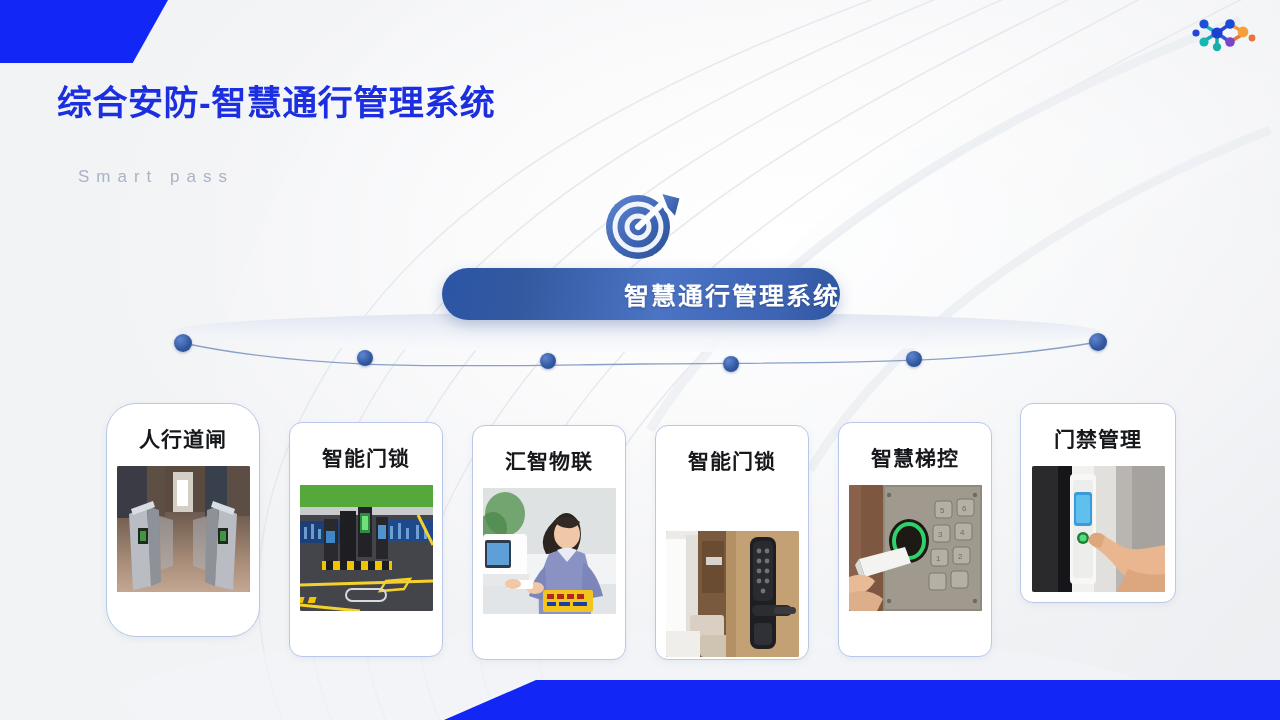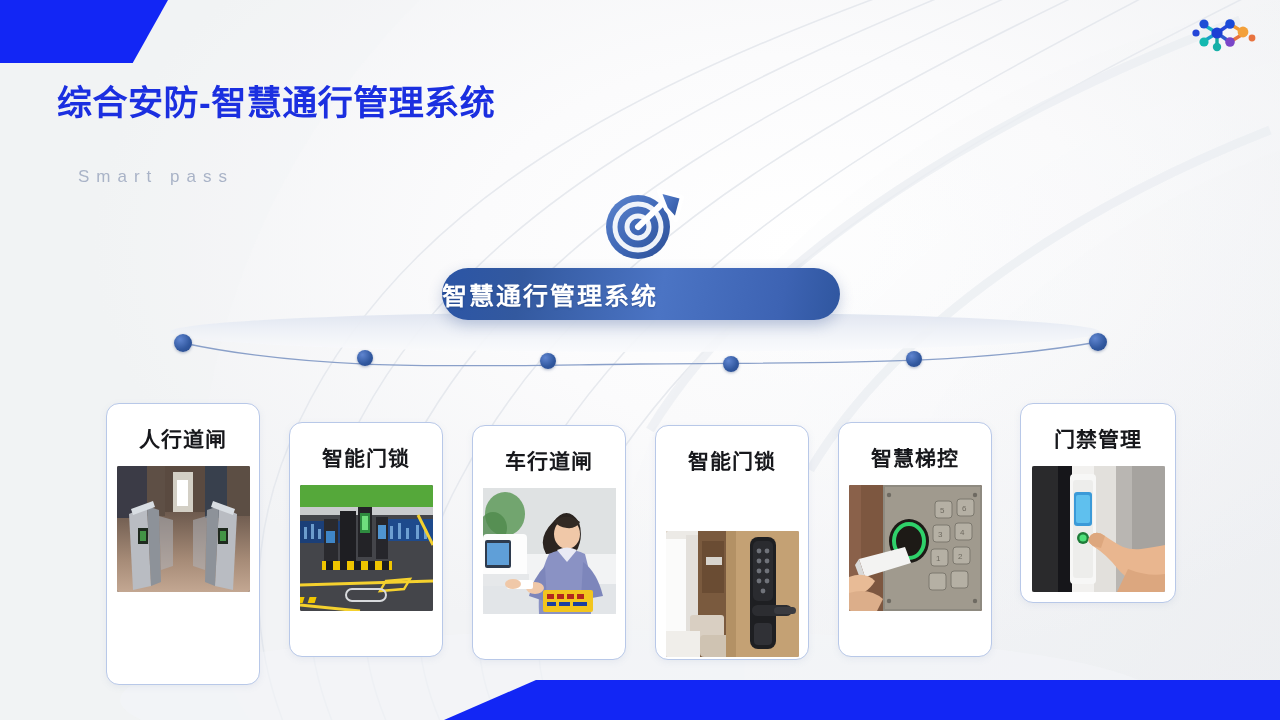--- a/index.html
+++ b/index.html
@@ -60,21 +60,21 @@
     background:linear-gradient(180deg,#dfe5f0 0%,#eef1f7 45%,#fafbfd 100%);
     filter:blur(.4px);opacity:.95;
   }
 
   
   #system-banner{
     position:absolute;left:442px;top:268px;width:398px;height:52px;
     border-radius:26px;
     background:linear-gradient(100deg,#2b55a6 0%,#33599f 20%,#4b74c4 55%,#3d63b3 85%,#2f569f 100%);
     box-shadow:0 5px 14px rgba(40,70,140,.25);
-    display:flex;align-items:center;justify-content:flex-start;
+    display:flex;align-items:center;justify-content:flex-end;
   }
   #system-banner-label{
     color:#ffffff;font-size:25px;font-weight:700;letter-spacing:2px;
     text-shadow:0 1px 2px rgba(20,40,90,.35);
   }
 
   
   #connector{position:absolute;left:0;top:300px;width:1280px;height:80px;pointer-events:none;}
   .node{
     position:absolute;border-radius:50%;
@@ -197,21 +197,21 @@
   <div id="node-layer">
       <div class="node" style="left: 174px; top: 334px; width: 18px; height: 18px;"></div>
       <div class="node" style="left: 357px; top: 350px; width: 16px; height: 16px;"></div>
       <div class="node" style="left: 540px; top: 353px; width: 16px; height: 16px;"></div>
       <div class="node" style="left: 723px; top: 356px; width: 16px; height: 16px;"></div>
       <div class="node" style="left: 906px; top: 351px; width: 16px; height: 16px;"></div>
       <div class="node" style="left: 1089px; top: 333px; width: 18px; height: 18px;"></div>
     </div>
 
   <div id="card-row">
-      <div class="card" style="left: 106px; top: 403px; width: 154px; height: 282px; border-color: rgb(184, 200, 232);">
+      <div class="card" style="left: 106px; top: 403px; width: 154px; height: 234px; border-color: rgb(184, 200, 232); border-radius: 30px;">
         <div class="card-title">人行道闸</div>
         <div class="card-photo">
           <svg viewBox="0 0 133 126" xmlns="http://www.w3.org/2000/svg" preserveAspectRatio="none">
             <defs>
               <linearGradient id="p1f" x1="0" y1="0" x2="0" y2="1">
                 <stop offset="0%" stop-color="#6d5a4e"></stop>
                 <stop offset="60%" stop-color="#a68b77"></stop>
                 <stop offset="100%" stop-color="#c3a792"></stop>
               </linearGradient>
             </defs>
@@ -286,21 +286,21 @@
             <g fill="#f0c500">
               <rect x="10" y="112" width="7" height="6" transform="skewX(-18)"></rect>
               <rect x="22" y="112" width="7" height="6" transform="skewX(-18)"></rect>
               <rect x="34" y="112" width="7" height="6" transform="skewX(-18)"></rect>
               <rect x="46" y="112" width="7" height="6" transform="skewX(-18)"></rect>
             </g>
           </svg>
         </div>
       </div>
       <div class="card" style="left: 472px; top: 425px; width: 154px; height: 235px; border-color: rgb(184, 200, 232);">
-        <div class="card-title">车行道闸</div>
+        <div class="card-title">汇智物联</div>
         <div class="card-photo">
           <svg viewBox="0 0 133 126" xmlns="http://www.w3.org/2000/svg" preserveAspectRatio="none">
             <rect width="133" height="126" fill="#e9eaec"></rect>
             <rect x="0" y="0" width="133" height="70" fill="#dfe2e3"></rect>
             <ellipse cx="22" cy="26" rx="20" ry="22" fill="#5f9a5a" opacity=".85"></ellipse>
             <ellipse cx="10" cy="40" rx="14" ry="16" fill="#4f8a4c" opacity=".8"></ellipse>
             <rect x="0" y="66" width="133" height="60" fill="#f2f3f4"></rect>
             <rect x="0" y="96" width="133" height="30" fill="#e2e5e8"></rect>
             <path d="M70 34 q14 -18 26 0 q5 16 -3 30 l-30 2 q-9 -16 7 -32 Z" fill="#2b2420"></path>
             <ellipse cx="84" cy="46" rx="13" ry="15" fill="#f0c8a8"></ellipse>

